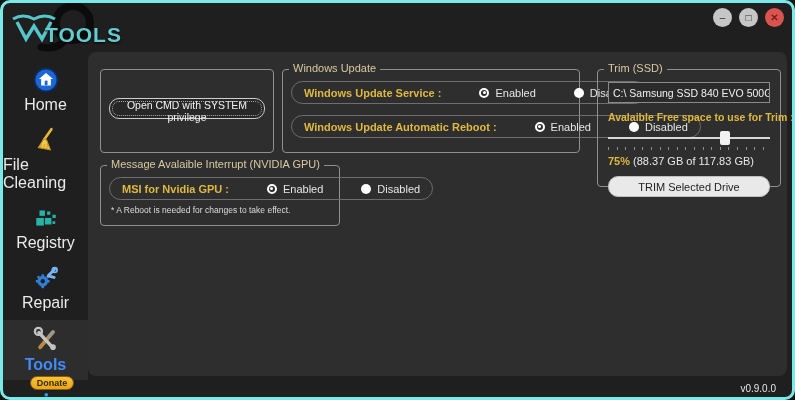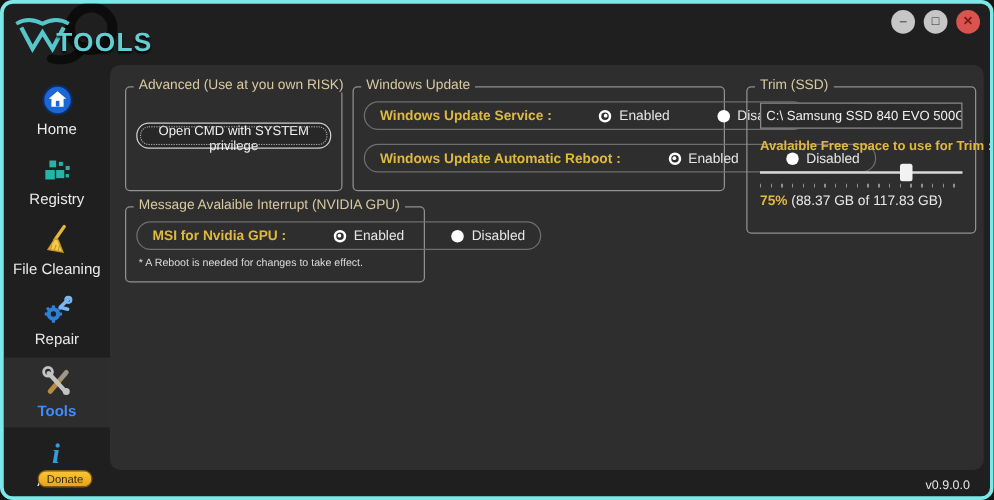--- a/index.html
+++ b/index.html
@@ -12,24 +12,24 @@
   .logo-swirl{position:absolute;left:24px;top:-4px;}
   .logo-w{position:absolute;left:2px;top:8px;}
   .logo-text{position:absolute;left:36px;top:18px;font-size:21px;font-weight:bold;letter-spacing:1px;color:#63cdd1;text-shadow:0 1px 2px #000;}
   .win-controls{position:absolute;right:8px;top:5px;display:flex;gap:7px;}
   .win-btn{width:19px;height:19px;border-radius:50%;background:#c6c6c6;color:#2b2b2b;font-size:10px;line-height:18px;text-align:center;cursor:pointer;border:none;padding:0;}
   .win-btn.close{background:#d9534f;color:#7e1818;font-weight:bold;}
 
   
   .sidebar{position:absolute;left:0;top:49px;bottom:0;width:85px;display:flex;flex-direction:column;align-items:center;padding-top:10px;}
   .nav-item{width:100%;padding:5px 0 6px 0;display:flex;flex-direction:column;align-items:center;gap:3px;cursor:pointer;margin-bottom:2px;}
-  .nav-item .nav-label{font-size:12px;color:#eaeaea;}
+  .nav-item .nav-label{font-size:16px;color:#eaeaea;}
   .nav-item.active{background:#2d2d2d;}
   .nav-item.active .nav-label{color:#3f8cff;font-weight:bold;}
-  .donate-btn{position:absolute;left:27px;bottom:7px;width:44px;height:14px;border-radius:8px;background:linear-gradient(#f7c535,#e8a41d);border:1px solid #8a5b12;color:#3a2a00;font-size:9px;font-weight:normal;line-height:11px;text-align:center;cursor:pointer;padding:0;}
+  .donate-btn{position:absolute;left:27px;bottom:7px;width:44px;height:14px;border-radius:8px;background:linear-gradient(#f7c535,#e8a41d);border:1px solid #8a5b12;color:#3a2a00;font-size:9px;font-weight:bold;line-height:11px;text-align:center;cursor:pointer;padding:0;}
 
   
   .panel{position:absolute;left:85px;top:49px;width:699px;height:324px;background:#2e2e2e;border-radius:8px;}
   .group{position:absolute;border:1px solid #909090;border-radius:4px;}
   .group-title{position:absolute;top:-8px;left:6px;background:#2e2e2e;padding:0 4px;font-size:11px;color:#d9c9a1;white-space:nowrap;}
   .g-advanced{left:12px;top:17px;width:174px;height:84px;}
   .g-winupd{left:194px;top:17px;width:298px;height:84px;}
   .g-trim{left:509px;top:17px;width:184px;height:118px;}
   .g-msi{left:12px;top:113px;width:240px;height:61px;}
 
@@ -91,37 +91,37 @@
       <svg width="26" height="26" viewBox="0 0 24 24">
         <circle cx="12" cy="12" r="10.5" fill="#1d66d6" stroke="#0a2e66" stroke-width="1.5"></circle>
         <path d="M12 5.5 L18.5 11 H16.5 V17 H7.5 V11 H5.5 Z" fill="#ffffff"></path>
         <rect x="10.8" y="12.6" width="2.6" height="4.2" fill="#1d66d6"></rect>
       </svg>
       <span class="nav-label">Home</span>
     </div>
 
     <div class="nav-item">
       <svg width="26" height="26" viewBox="0 0 24 24">
+        <line x1="17" y1="2" x2="10" y2="12" stroke="#e7b73c" stroke-width="2.4" stroke-linecap="round"></line>
+        <path d="M10 11 L5 19 L16 21 L12.5 12 Z" fill="#f3cb4e" stroke="#c79420" stroke-width="1"></path>
+        <path d="M6.5 19.5 L8 16 M9.5 20 L11 15.5 M12.5 20.5 L13.5 15.5" stroke="#c79420" stroke-width="0.8"></path>
+      </svg>
+      <span class="nav-label">File Cleaning</span>
+    </div>
+
+    <div class="nav-item">
+      <svg width="26" height="26" viewBox="0 0 24 24">
         <rect x="3" y="12" width="7" height="7" fill="#27b3a6"></rect>
         <rect x="11" y="12" width="6" height="6" fill="#27b3a6"></rect>
         <rect x="6" y="5" width="5" height="5" fill="#27b3a6"></rect>
         <rect x="13" y="6" width="3" height="3" fill="#27b3a6"></rect>
         <rect x="18" y="9" width="3" height="3" fill="#27b3a6"></rect>
         <rect x="18" y="15" width="2.5" height="2.5" fill="#27b3a6"></rect>
       </svg>
       <span class="nav-label">Registry</span>
-    </div>
-
-    <div class="nav-item">
-      <svg width="26" height="26" viewBox="0 0 24 24">
-        <line x1="17" y1="2" x2="10" y2="12" stroke="#e7b73c" stroke-width="2.4" stroke-linecap="round"></line>
-        <path d="M10 11 L5 19 L16 21 L12.5 12 Z" fill="#f3cb4e" stroke="#c79420" stroke-width="1"></path>
-        <path d="M6.5 19.5 L8 16 M9.5 20 L11 15.5 M12.5 20.5 L13.5 15.5" stroke="#c79420" stroke-width="0.8"></path>
-      </svg>
-      <span class="nav-label">File Cleaning</span>
     </div>
 
     <div class="nav-item">
       <svg width="26" height="26" viewBox="0 0 24 24">
         <g fill="#2f7fd6">
           <circle cx="9" cy="15" r="5"></circle>
           <rect x="7.8" y="8.6" width="2.4" height="2.4"></rect>
           <rect x="7.8" y="19" width="2.4" height="2.4"></rect>
           <rect x="2.6" y="13.8" width="2.4" height="2.4"></rect>
           <rect x="13" y="13.8" width="2.4" height="2.4"></rect>
@@ -152,21 +152,20 @@
       </svg>
       <span class="nav-label">About</span>
     </div>
 
     <button class="donate-btn">Donate</button>
   </div>
 
   <div class="panel">
 
     <div class="group g-advanced">
-      <span class="group-title">Advanced (Use at you own RISK)</span>
       <button class="sys-btn focused">Open CMD with SYSTEM privilege</button>
     </div>
 
     <div class="group g-winupd">
       <span class="group-title">Windows Update</span>
 
       <div class="pill-row">
         <span class="gold-label">Windows Update Service :</span>
         <span class="radio-opt">
           <span class="radio-dot sel"></span>
@@ -201,20 +200,21 @@
         <div class="trim-label">Avalaible Free space to use for Trim :</div>
         <div class="slider">
           <div class="slider-track"></div>
           <div class="slider-thumb" style="left:calc(72% - 5px);"></div>
         </div>
         <div class="slider-ticks"></div>
         <div class="trim-value">
           <span class="pct">75%</span>
           <span class="sz">(88.37 GB of 117.83 GB)</span>
         </div>
+        <button class="trim-btn">TRIM Selected Drive</button>
       </div>
     </div>
 
     <div class="group g-msi">
       <span class="group-title">Message Avalaible Interrupt (NVIDIA GPU)</span>
       <div class="pill-row">
         <span class="gold-label">MSI for Nvidia GPU :</span>
         <span class="radio-opt">
           <span class="radio-dot sel"></span>
           <span class="radio-label">Enabled</span>

